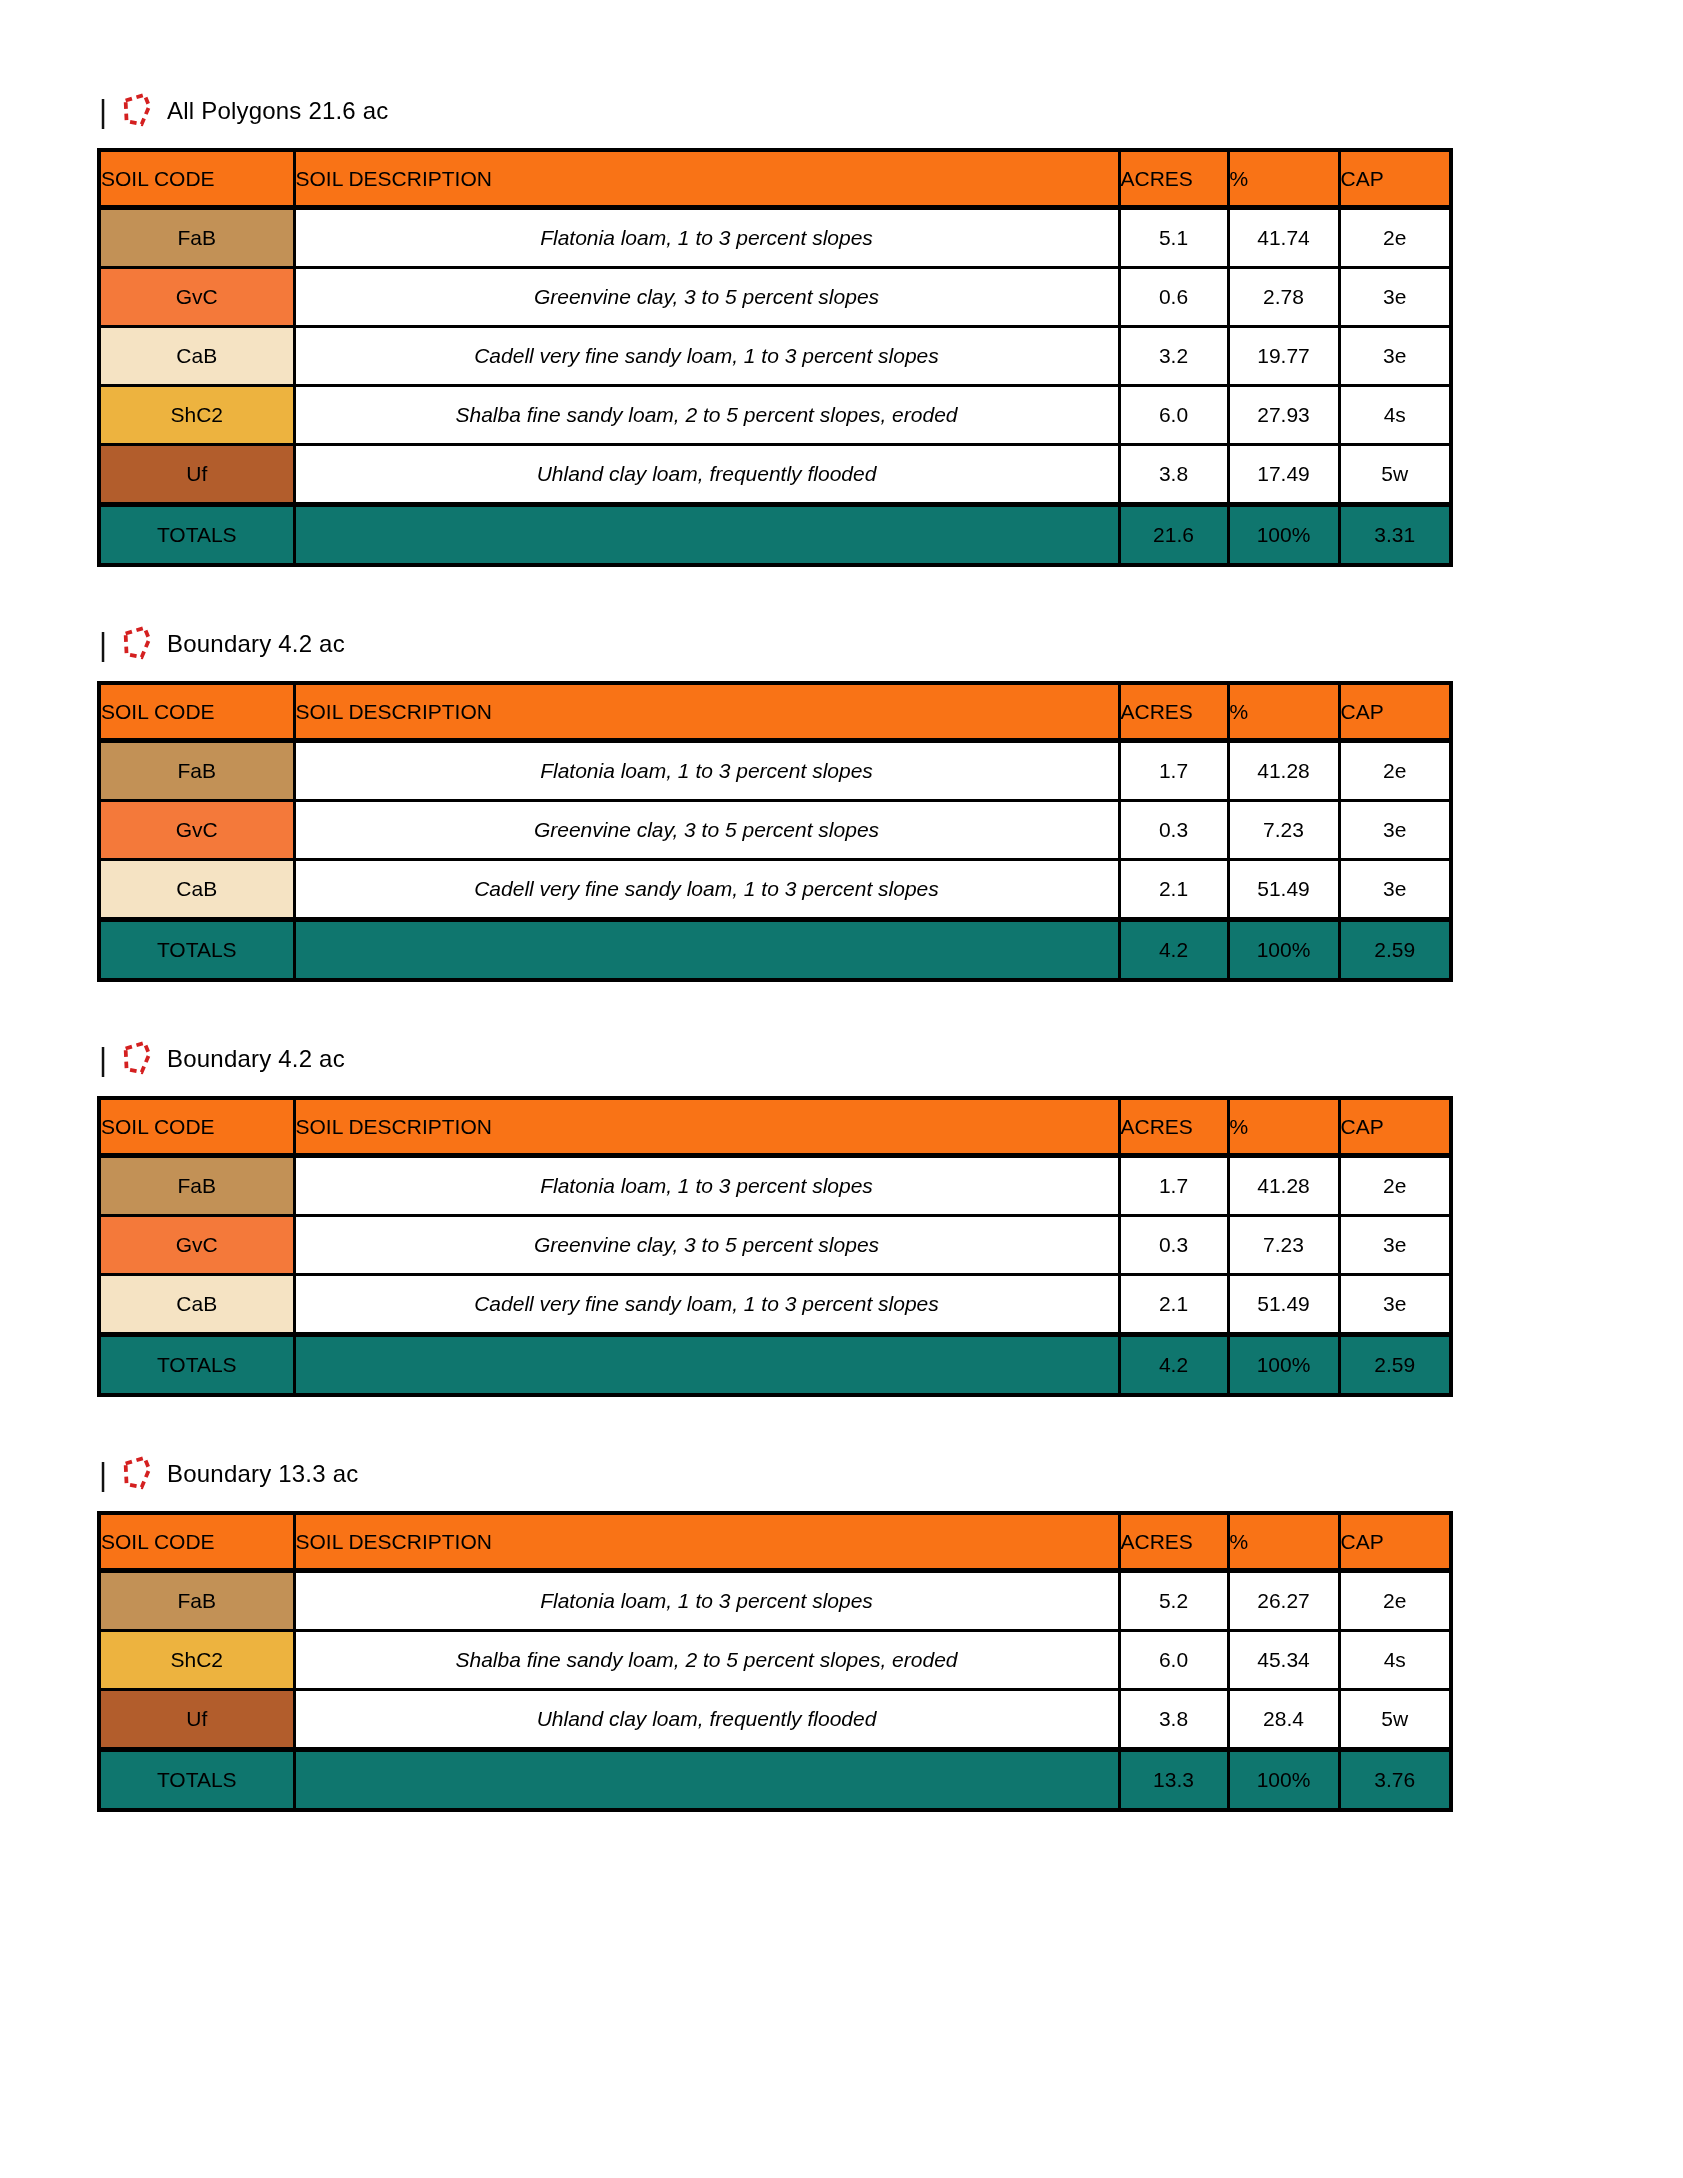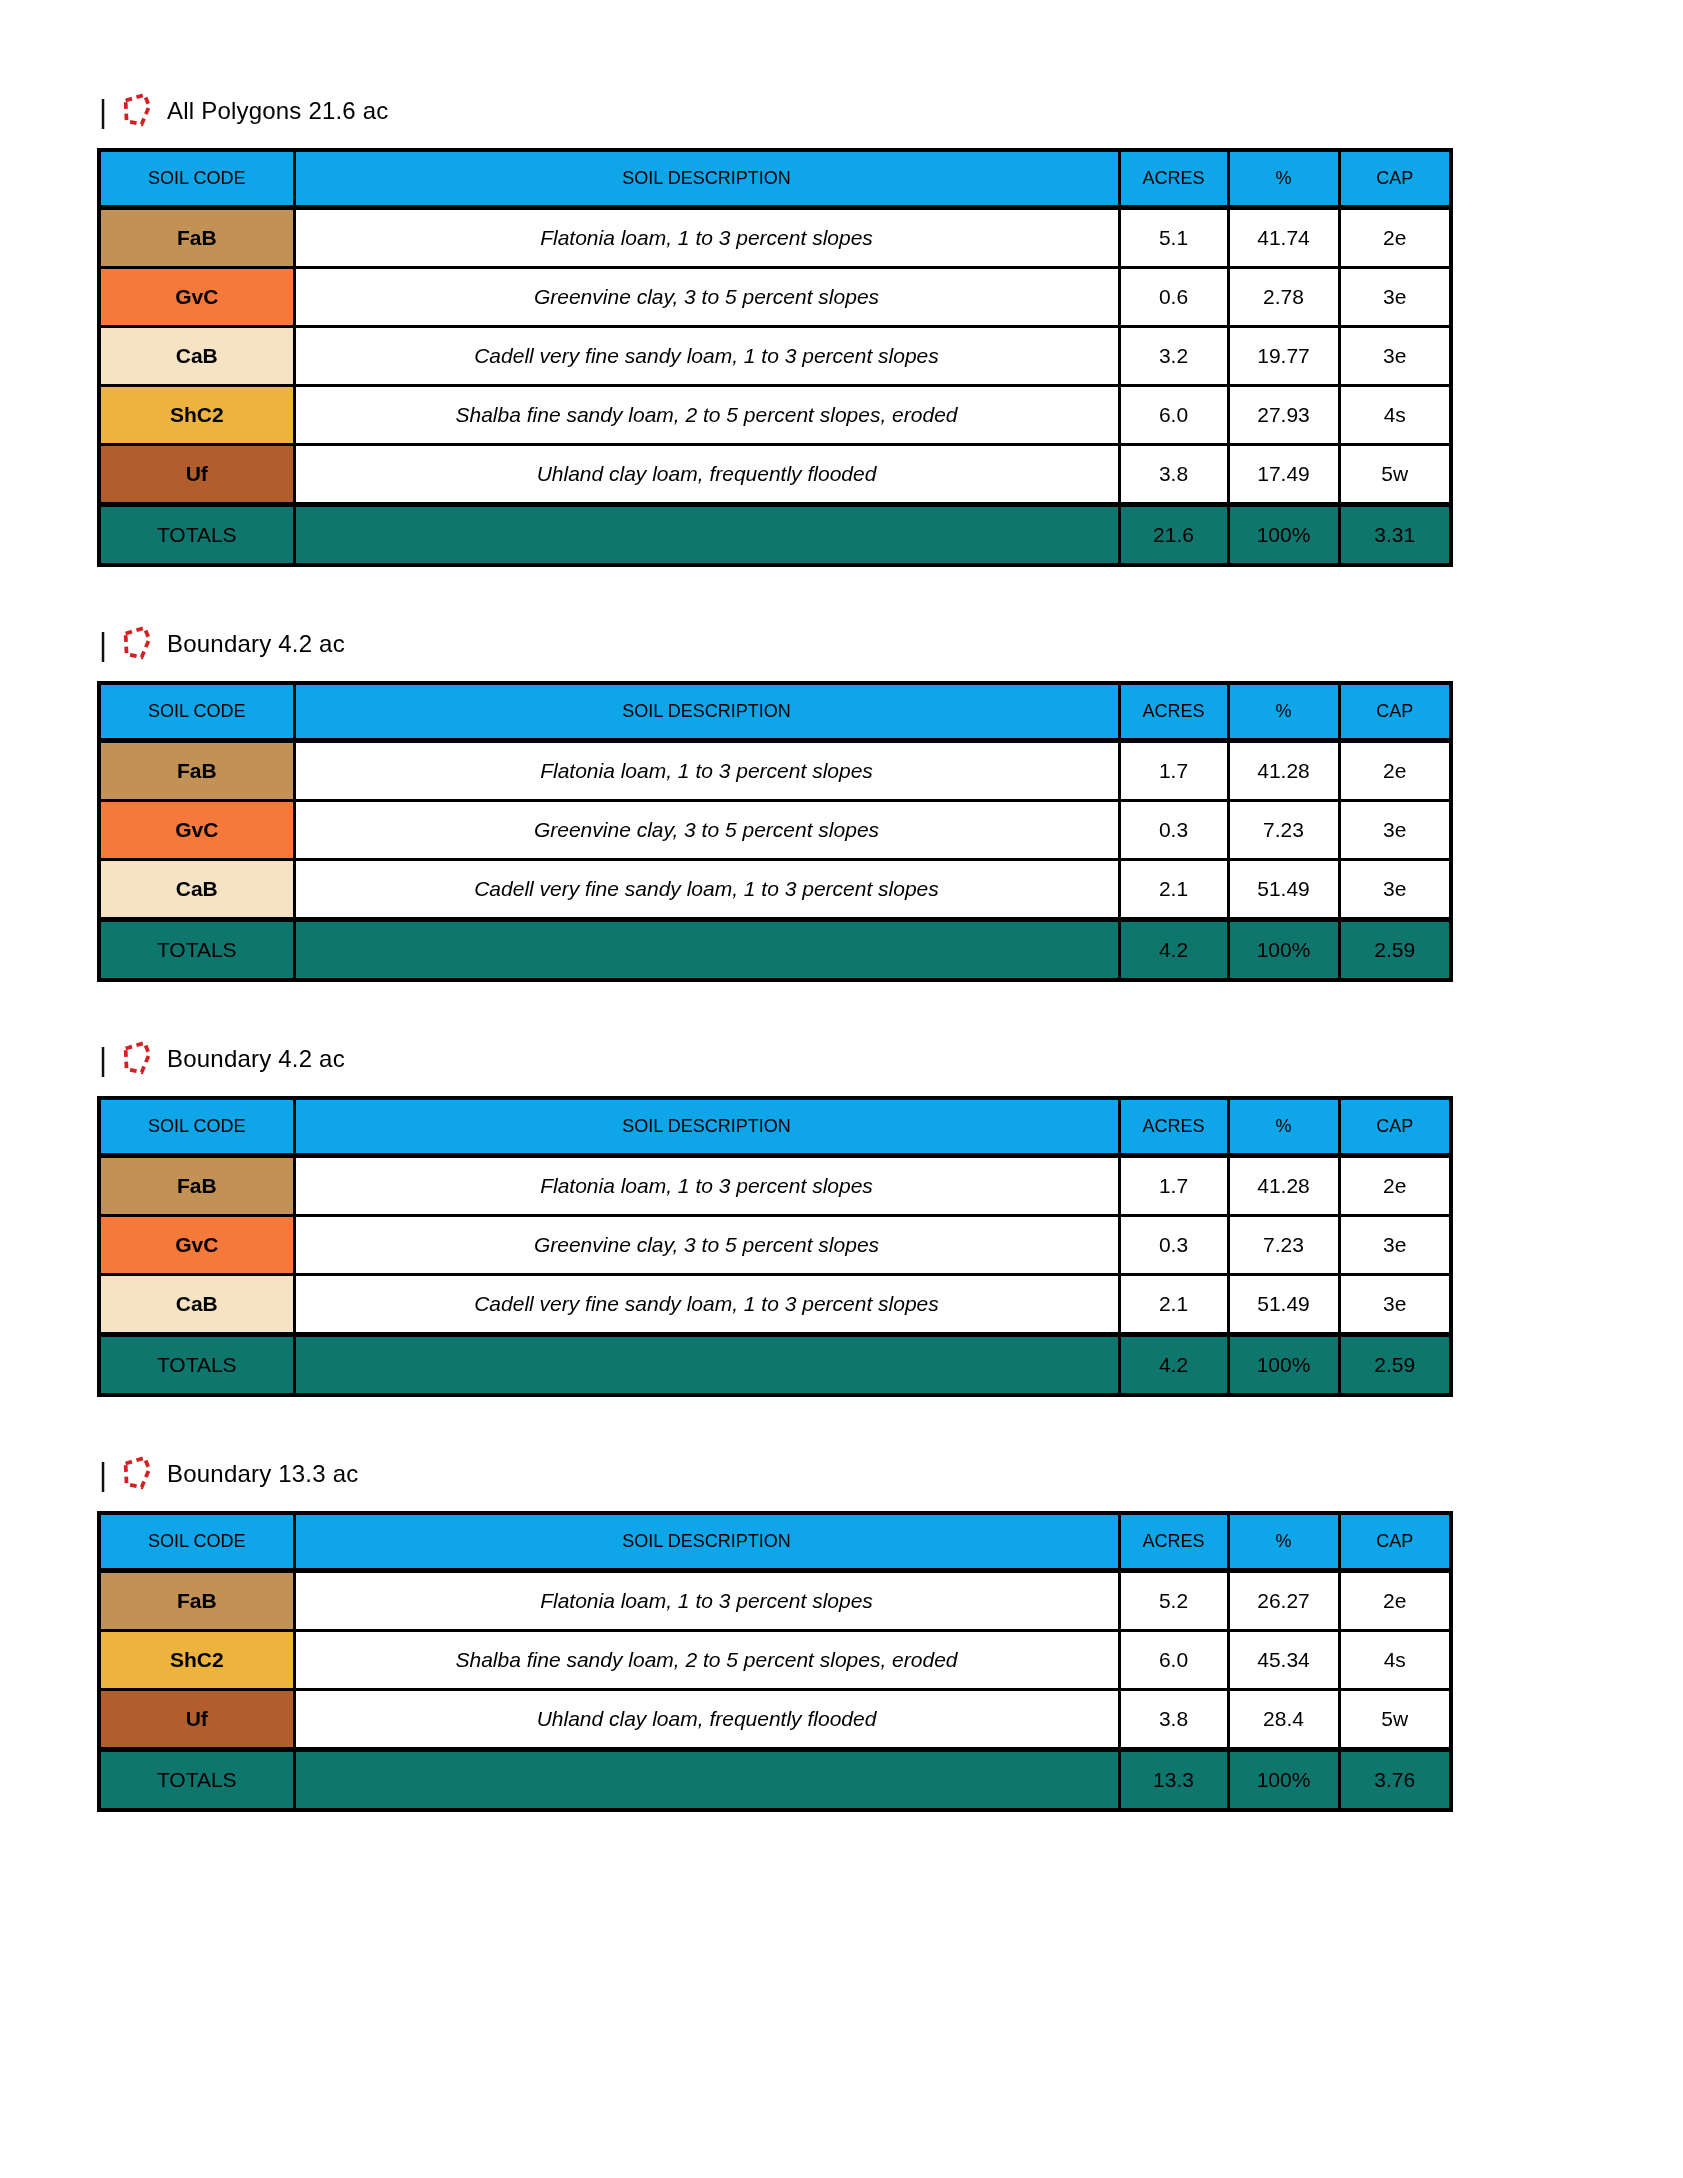--- a/index.html
+++ b/index.html
@@ -11,28 +11,28 @@
   .page{padding:89px 0 0 97px;}
   .section{margin:0 0 55px 0;}
   .section-header{display:flex;align-items:center;height:44px;margin:0 0 15px 2px;}
   .title-bar{font-size:31px;color:#111;margin-right:12px;line-height:1;}
   .poly-icon{display:inline-block;margin-right:14px;}
   .section-title{font-size:24px;letter-spacing:0.2px;}
   table.soil{border-collapse:collapse;table-layout:fixed;width:1351px;background:#fff;}
   table.soil,table.soil th,table.soil td{border:3px solid #000;}
   table.soil{border-width:4px;}
   table.soil th{
-    background:#0ea5e9;height:53px;font-weight:400;font-size:18px;
-    text-align:center;padding:0;
+    background:#f97316;height:53px;font-weight:400;font-size:21px;
+    text-align:left;padding:0;
   }
   table.soil thead th{border-bottom-width:5px;}
   table.soil td{height:56px;font-size:21px;text-align:center;padding:0;background:#fff;}
   td.desc{text-align:left;padding-left:13px;font-style:italic;}
   tr.totals td{background:#0f766e;border-top-width:5px;}
-  td.code{font-size:21px;font-weight:bold;}
+  td.code{font-size:21px;}
 </style>
 </head>
 <body>
 
 <div class="page" id="report">
     <div class="section">
       <div class="section-header">
         <span class="title-bar">|</span>
         <span class="poly-icon"><svg width="34" height="37" viewBox="0 0 36 39" aria-hidden="true">
             <path d="M7 10 L27 4 L32 16 L24 35 L8 32 Z" fill="none" stroke="#d42020" stroke-width="4" stroke-dasharray="7 5" stroke-linejoin="miter"></path>

